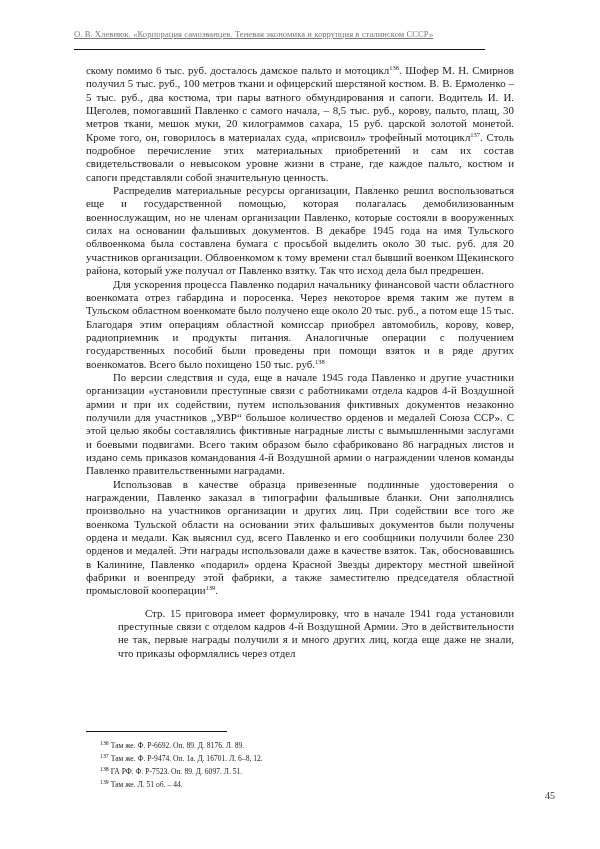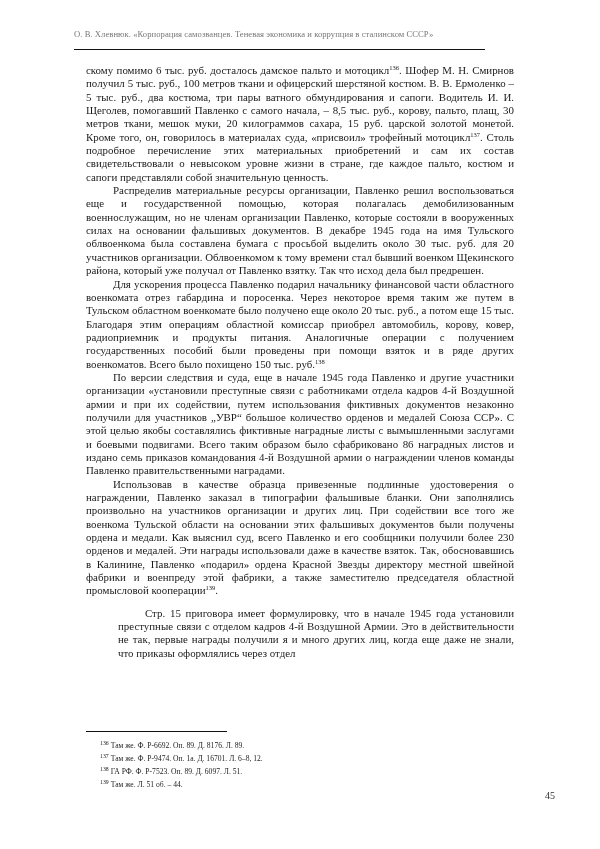--- a/index.html
+++ b/index.html
@@ -1,19 +1,19 @@
 <!DOCTYPE html>
 <html><head>
 <meta charset="utf-8">
 <style>
   html, body { margin: 0; padding: 0; background: #ffffff; }
   body { width: 600px; height: 849px; position: relative; overflow: hidden;
          font-family: "Liberation Serif", "DejaVu Serif", serif; color: #1a1a1a; }
   .running-head { position: absolute; left: 74px; top: 29px; width: 411px;
-         font-size: 8.6px; color: #777; white-space: nowrap; letter-spacing: 0.05px; }
+         font-size: 8.6px; color: #777; white-space: nowrap; letter-spacing: 0.05px; text-decoration: underline; }
   .head-rule { position: absolute; left: 74px; top: 49px; width: 411px; height: 1px; background: #111; }
   .body-text { position: absolute; left: 86px; top: 64px; width: 428px;
          font-size: 10.9px; line-height: 13.35px; text-align: justify; }
   .body-text p { margin: 0; }
   .body-text p.indent { text-indent: 27px; }
   .quote { margin: 9px 0 0 32px !important; text-align: justify; }
   .quote.indent { text-indent: 30px; }
   sup { font-size: 6.5px; line-height: 0; vertical-align: 4px; }
   .fn-rule { position: absolute; left: 86px; top: 731px; width: 141px; height: 1px; background: #111; }
   .footnotes { position: absolute; left: 100px; top: 740px; font-size: 7.6px; line-height: 12.9px; color: #222; }
@@ -25,21 +25,21 @@
 
 <div class="running-head">О. В. Хлевнюк. «Корпорация самозванцев. Теневая экономика и коррупция в сталинском СССР»</div>
 <div class="head-rule"></div>
 
 <div class="body-text">
   <p><span>скому помимо 6 тыс. руб. досталось дамское пальто и мотоцикл</span><sup>136</sup><span>. Шофер М. Н. Смирнов получил 5 тыс. руб., 100 метров ткани и офицерский шерстяной костюм. В. В. Ермоленко – 5 тыс. руб., два костюма, три пары ватного обмундирования и сапоги. Водитель И. И. Щеголев, помогавший Павленко с самого начала, – 8,5 тыс. руб., корову, пальто, плащ, 30 метров ткани, мешок муки, 20 килограммов сахара, 15 руб. царской золотой монетой. Кроме того, он, говорилось в материалах суда, «присвоил» трофейный мотоцикл</span><sup>137</sup><span>. Столь подробное перечисление этих материальных приобретений и сам их состав свидетельствовали о невысоком уровне жизни в стране, где каждое пальто, костюм и сапоги представляли собой значительную ценность.</span></p>
   <p class="indent">Распределив материальные ресурсы организации, Павленко решил воспользоваться еще и государственной помощью, которая полагалась демобилизованным военнослужащим, но не членам организации Павленко, которые состояли в вооруженных силах на основании фальшивых документов. В декабре 1945 года на имя Тульского облвоенкома была составлена бумага с просьбой выделить около 30 тыс. руб. для 20 участников организации. Облвоенкомом к тому времени стал бывший военком Щекинского района, который уже получал от Павленко взятку. Так что исход дела был предрешен.</p>
   <p class="indent"><span>Для ускорения процесса Павленко подарил начальнику финансовой части областного военкомата отрез габардина и поросенка. Через некоторое время таким же путем в Тульском областном военкомате было получено еще около 20 тыс. руб., а потом еще 15 тыс. Благодаря этим операциям областной комиссар приобрел автомобиль, корову, ковер, радиоприемник и продукты питания. Аналогичные операции с получением государственных пособий были проведены при помощи взяток и в ряде других военкоматов. Всего было похищено 150 тыс. руб.</span><sup>138</sup></p>
   <p class="indent">По версии следствия и суда, еще в начале 1945 года Павленко и другие участники организации «установили преступные связи с работниками отдела кадров 4-й Воздушной армии и при их содействии, путем использования фиктивных документов незаконно получили для участников „УВР“ большое количество орденов и медалей Союза ССР». С этой целью якобы составлялись фиктивные наградные листы с вымышленными заслугами и боевыми подвигами. Всего таким образом было сфабриковано 86 наградных листов и издано семь приказов командования 4-й Воздушной армии о награждении членов команды Павленко правительственными наградами.</p>
   <p class="indent"><span>Использовав в качестве образца привезенные подлинные удостоверения о награждении, Павленко заказал в типографии фальшивые бланки. Они заполнялись произвольно на участников организации и других лиц. При содействии все того же военкома Тульской области на основании этих фальшивых документов были получены ордена и медали. Как выяснил суд, всего Павленко и его сообщники получили более 230 орденов и медалей. Эти награды использовали даже в качестве взяток. Так, обосновавшись в Калинине, Павленко «подарил» ордена Красной Звезды директору местной швейной фабрики и военпреду этой фабрики, а также заместителю председателя областной промысловой кооперации</span><sup>139</sup><span>.</span></p>
-  <p class="quote indent">Стр. 15 приговора имеет формулировку, что в начале 1945 года установили преступные связи с отделом кадров 4-й Воздушной Армии. Это в действительности не так, первые награды получили я и много других лиц, когда еще даже не знали, что приказы оформлялись через отдел</p>
+  <p class="quote indent">Стр. 15 приговора имеет формулировку, что в начале 1941 года установили преступные связи с отделом кадров 4-й Воздушной Армии. Это в действительности не так, первые награды получили я и много других лиц, когда еще даже не знали, что приказы оформлялись через отдел</p>
 </div>
 
 <div class="fn-rule"></div>
 <div class="footnotes">
   <div><sup>136</sup><span>Там же. Ф. Р-6692. Оп. 89. Д. 8176. Л. 89.</span></div>
   <div><sup>137</sup><span>Там же. Ф. Р-9474. Оп. 1а. Д. 16701. Л. 6–8, 12.</span></div>
   <div><sup>138</sup><span>ГА РФ. Ф. Р-7523. Оп. 89. Д. 6097. Л. 51.</span></div>
   <div><sup>139</sup><span>Там же. Л. 51 об. – 44.</span></div>
 </div>
 

